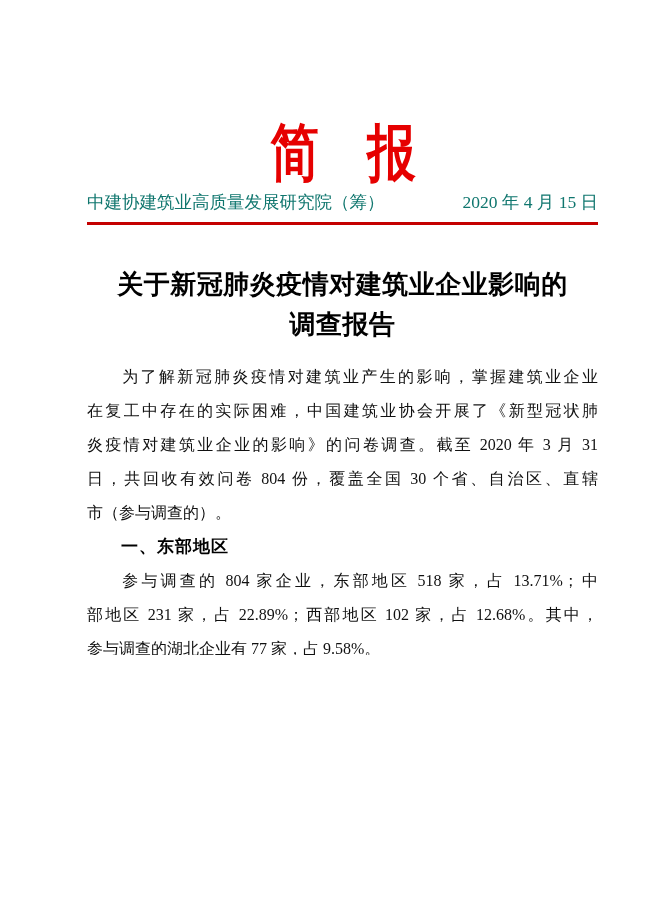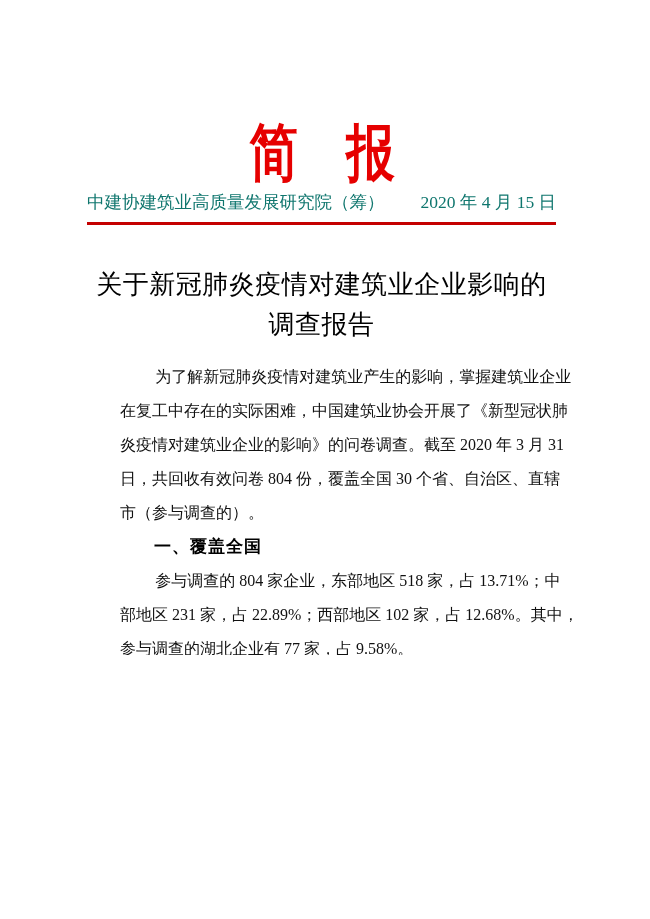--- a/index.html
+++ b/index.html
@@ -4,21 +4,21 @@
 <style>
   * { margin: 0; padding: 0; box-sizing: border-box; }
   html, body { background: #ffffff; }
   body { width: 650px; }
 
   .page {
     position: relative;
     width: 650px;
     height: 655px;
     background: #ffffff;
-    padding: 122px 94px 0 87px;
+    padding: 122px 52px 0 87px;
     font-family: "Liberation Serif", "DejaVu Serif", serif;
     color: #1a1a1a;
     overflow: hidden;
   }
 
   
   .bulletin-title-wrap {
     text-align: center;
     line-height: 1;
     height: 62px;
@@ -55,34 +55,33 @@
   .divider {
     margin-top: 8px;
     height: 3px;
     background: var(--divider_red, #c40000);
   }
 
   
   .report-title {
     margin-top: 40px;
     text-align: center;
-    font-weight: normal;
+    font-weight: bold;
     font-size: 26px;
     line-height: 40px;
     color: #000;
     letter-spacing: 0.5px;
   }
 
   
   .report-body {
     margin-top: 15px;
     font-size: 16px;
     line-height: 34px;
     color: #111;
-    margin-left: 33px;
   }
   .line {
     white-space: nowrap;
     text-align: justify;
     text-align-last: justify;
     text-justify: inter-character;
   }
   .line.last {
     text-align-last: left;
   }
@@ -132,21 +131,21 @@
     <div>调查报告</div>
   </div>
 
   <div class="report-body">
     <div class="line indent">为了解新冠肺炎疫情对建筑业产生的影响，掌握建筑业企业</div>
     <div class="line">在复工中存在的实际困难，中国建筑业协会开展了《新型冠状肺</div>
     <div class="line">炎疫情对建筑业企业的影响》的问卷调查。截至 2020 年 3 月 31</div>
     <div class="line">日，共回收有效问卷 804 份，覆盖全国 30 个省、自治区、直辖</div>
     <div class="line last">市（参与调查的）。</div>
 
-    <div class="section-heading">一、覆盖全国</div>
+    <div class="section-heading">一、东部地区</div>
 
     <div class="line indent">参与调查的 804 家企业，东部地区 518 家，占 13.71%；中</div>
     <div class="line">部地区 231 家，占 22.89%；西部地区 102 家，占 12.68%。其中，</div>
     <div class="line last">参与调查的湖北企业有 77 家，占 9.58%。</div>
   </div>
 
   <div class="page-number">1</div>
 
 </div>
 

